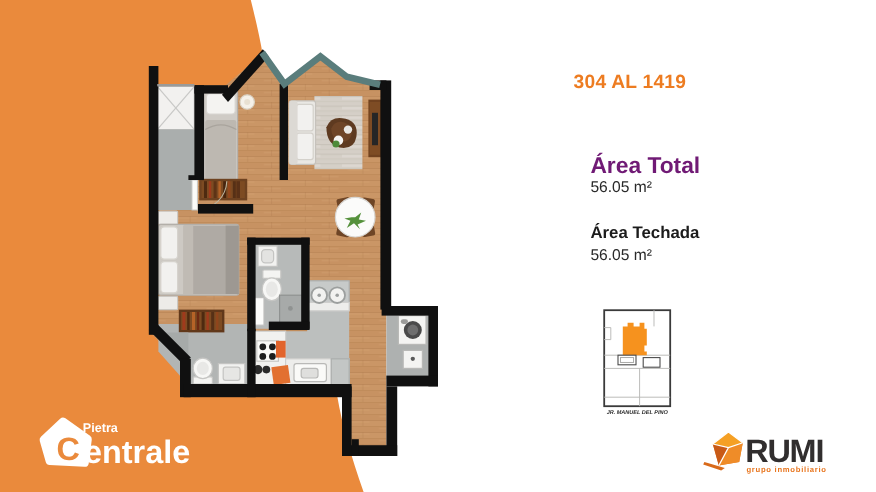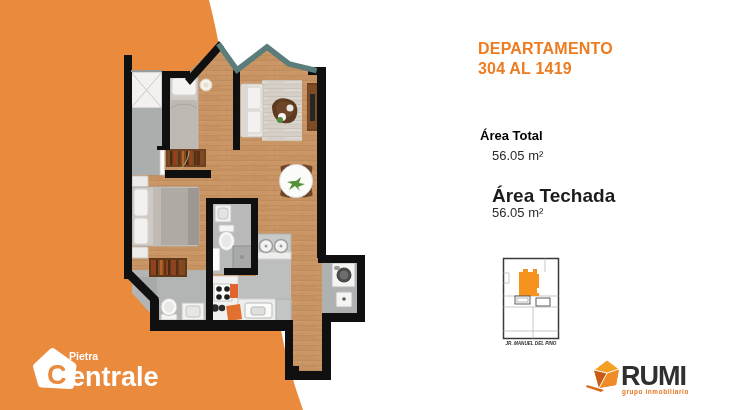--- a/index.html
+++ b/index.html
@@ -245,29 +245,28 @@
 
 <rect x="293" y="366" width="6" height="14"></rect>
 </g>
 
 <path d="M220,46 L237,70 L267,47 L289,64 L314,70" fill="none" stroke="#5A7D7C" stroke-width="5.5" stroke-linejoin="miter" stroke-linecap="square"></path>
 
 <rect x="131" y="70" width="31" height="2" fill="#9A9A98"></rect>
 
 </svg>
 
-<div style="position:absolute;left:478px;top:40px;font-size:16px;font-weight:bold;color:#ED7C21;letter-spacing:0.2px;">DEPARTAMENTO</div>
 
 <div style="position:absolute;left:478px;top:60px;font-size:16px;font-weight:bold;color:#ED7C21;letter-spacing:0.2px;">304 AL 1419</div>
 
-<div style="position:absolute;left:480px;top:128px;font-size:13px;font-weight:bold;color:#000000;">Área Total</div>
+<div style="position:absolute;left:492px;top:128px;font-size:19px;font-weight:bold;color:#701a75;">Área Total</div>
 
 <div style="position:absolute;left:492px;top:148px;font-size:13px;color:#2A2A2A;">56.05 m²</div>
 
-<div style="position:absolute;left:492px;top:185px;font-size:19px;font-weight:bold;color:#1C1C1C;text-align:right;">Área Techada</div>
+<div style="position:absolute;left:492px;top:185px;font-size:14px;font-weight:bold;color:#1C1C1C;text-align:right;">Área Techada</div>
 
 <div style="position:absolute;left:492px;top:205px;font-size:13px;color:#2A2A2A;">56.05 m²</div>
 
 <svg style="position:absolute;left:495px;top:252px;" width="80" height="100" viewBox="0 0 80 100">
 
 <rect x="8.5" y="6.5" width="55" height="80" fill="#FFFFFF" stroke="#3A3A3A" stroke-width="1.5"></rect>
 
 <g stroke="#B9B9B7" stroke-width="0.8" fill="none">
 <line x1="8.5" y1="44" x2="63.5" y2="44"></line>
 <line x1="8.5" y1="55" x2="63.5" y2="55"></line>

